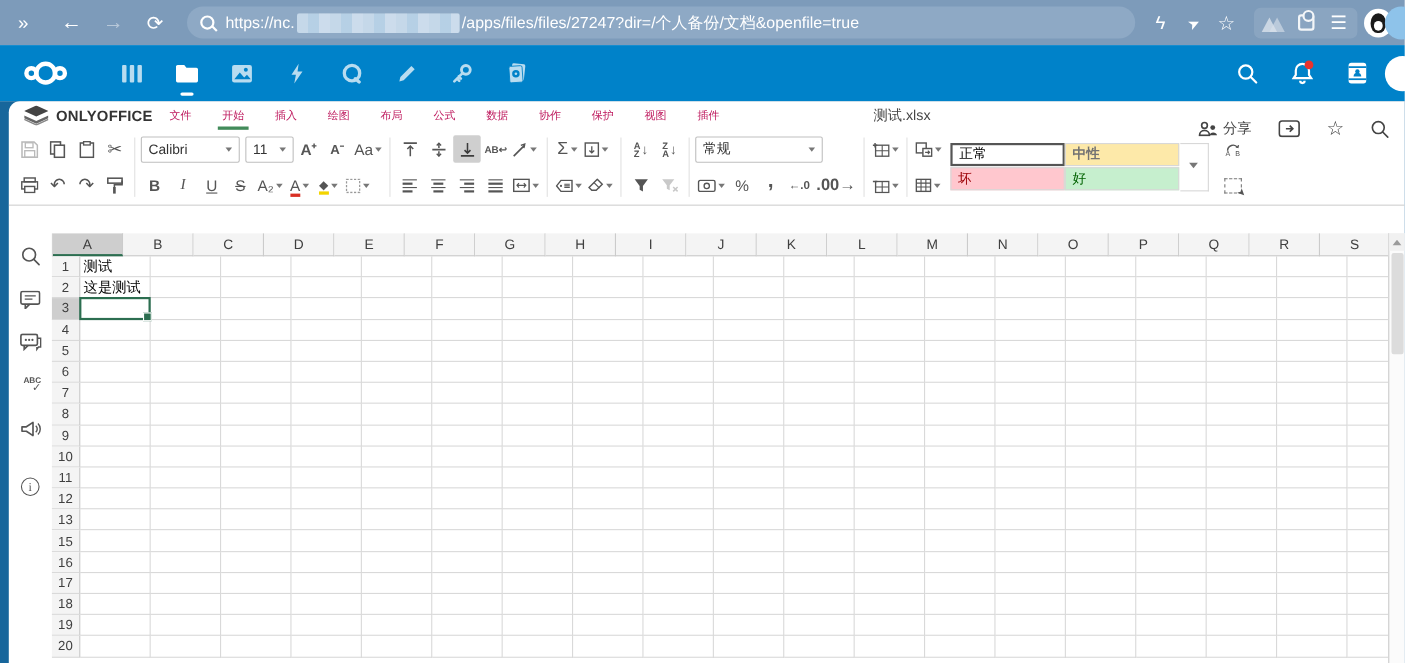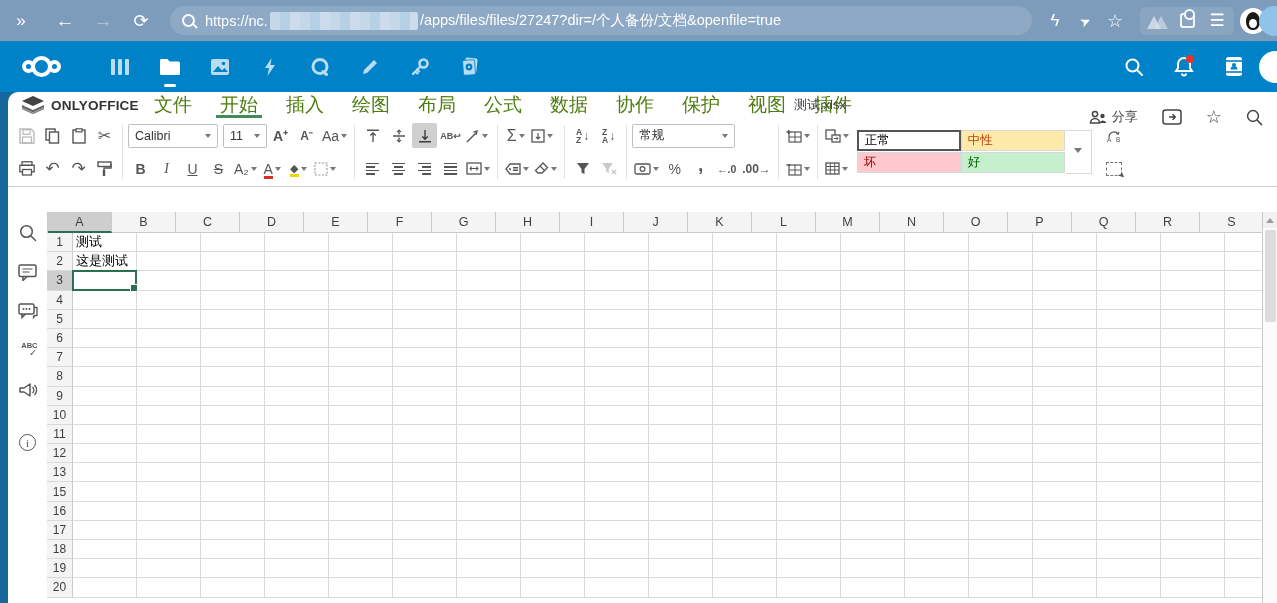--- a/index.html
+++ b/index.html
@@ -45,21 +45,21 @@
 
   
   #shell { position:absolute; left:0; top:92px; width:1277px; height:511px; background:#17669b; }
   #panel { position:absolute; left:8px; top:0; right:0; bottom:0; background:#fff; border-top-left-radius:10px; overflow:hidden; }
 
   
   #menu-row { position:absolute; left:0; top:0; right:0; height:26px; display:flex; align-items:center; }
   #oo-logo { display:flex; align-items:center; gap:7px; margin-left:14px; width:118px; }
   #oo-logo svg { flex:0 0 auto; }
   #oo-brand { font-weight:bold; font-size:13.5px; color:#333; letter-spacing:.2px; }
-  .mtab { padding:0 14px; font-size:19px; color:#4d7c0f; height:26px; display:flex; align-items:center; position:relative; cursor:default; }
+  .mtab { padding:0 14px; font-size:10px; color:#be185d; height:26px; display:flex; align-items:center; position:relative; cursor:default; }
   .mtab.active::after { content:""; position:absolute; left:10px; right:10px; bottom:0; height:3px; background:#428b5a; }
   #doc-title { position:absolute; left:812px; top:0; transform:translateX(-50%); height:26px; display:flex; align-items:center; font-size:13px; color:#444; }
   #menu-right { position:absolute; right:14px; top:12px; height:26px; display:flex; align-items:center; gap:24px; color:#444; }
   .mr-item { display:flex; align-items:center; gap:5px; font-size:13px; color:#444; }
 
   
   #tbar { position:absolute; left:0; top:26px; right:0; height:69px; border-bottom:1px solid #cfcfcf; display:flex; align-items:center; padding:0 6px; }
   .tg { display:flex; flex-direction:column; justify-content:center; gap:1px; }
   .trow { height:32px; display:flex; align-items:center; gap:1px; }
   .tsep { width:1px; height:54px; background:#e2e2e2; margin:0 5px; flex:0 0 auto; }
@@ -519,37 +519,37 @@
                 <path d="M11 8l4 4m0-4-4 4" stroke="#c9c9c9" stroke-width="1.4"></path>
               </svg>
         </div>
       </div>
     </div>
 
     <div class="tsep"></div>
 
     <div class="tg">
       <div class="trow">
-        <div class="selbox" style="width:103px">
+        <div class="selbox" style="width:116px">
           <span>常规</span>
               <span class="chev"></span>
         </div>
       </div>
       <div class="trow">
         <div class="tb">
           <svg class="ic" width="17" height="12" viewBox="0 0 17 12">
                 <rect x="1" y="1" width="15" height="10" rx="1.5" fill="none" stroke="#555" stroke-width="1.3"></rect>
                 <circle cx="8.5" cy="6" r="2.4" fill="none" stroke="#555" stroke-width="1.2"></circle>
               </svg>
           <span class="chev"></span>
         </div>
         <div class="tb" style="font-size:14px">%</div>
         <div class="tb" style="font-size:19px;font-weight:bold;padding-bottom:8px">,</div>
         <div class="tb" style="font-size:10.5px;font-weight:bold">←.0</div>
-        <div class="tb" style="font-size:12px;font-weight:bold">.00→</div>
+        <div class="tb" style="font-size:15px;font-weight:bold">.00→</div>
       </div>
     </div>
 
     <div class="tsep"></div>
 
     <div class="tg">
       <div class="trow">
         <div class="tb">
           <svg class="ic" width="16" height="14" viewBox="0 0 16 14">
                 <rect x="3" y="3" width="12" height="10" fill="none" stroke="#555" stroke-width="1.2"></rect>
@@ -591,21 +591,21 @@
                 <path d="M1 4.5h13M1 8h13M5.3 1v11M9.7 1v11" stroke="#555" stroke-width="1"></path>
               </svg>
           <span class="chev"></span>
         </div>
       </div>
     </div>
 
     <div class="tg" style="margin-left:6px; flex-direction:row; align-items:center">
       <div style="display:grid; grid-template-columns:104px 104px; grid-template-rows:22px 22px;">
         <div class="stylechip sel" style="background: rgb(255, 255, 255); color: rgb(0, 0, 0);">正常</div>
-        <div class="stylechip" style="background: rgb(253, 233, 169); color: #c2410c;">中性</div>
+        <div class="stylechip" style="background: rgb(253, 233, 169); color: #737373; font-weight: bold;">中性</div>
         <div class="stylechip" style="background: rgb(255, 199, 206); color: rgb(156, 0, 6);">坏</div>
         <div class="stylechip" style="background: rgb(198, 239, 206); color: rgb(0, 97, 0);">好</div>
       </div>
       <div id="style-expand">
             <span class="chev" style="margin:0;border-top-width:5px;border-left-width:4.5px;border-right-width:4.5px"></span>
           </div>
     </div>
 
     <div class="tg" style="margin-left:10px">
       <div class="trow">

